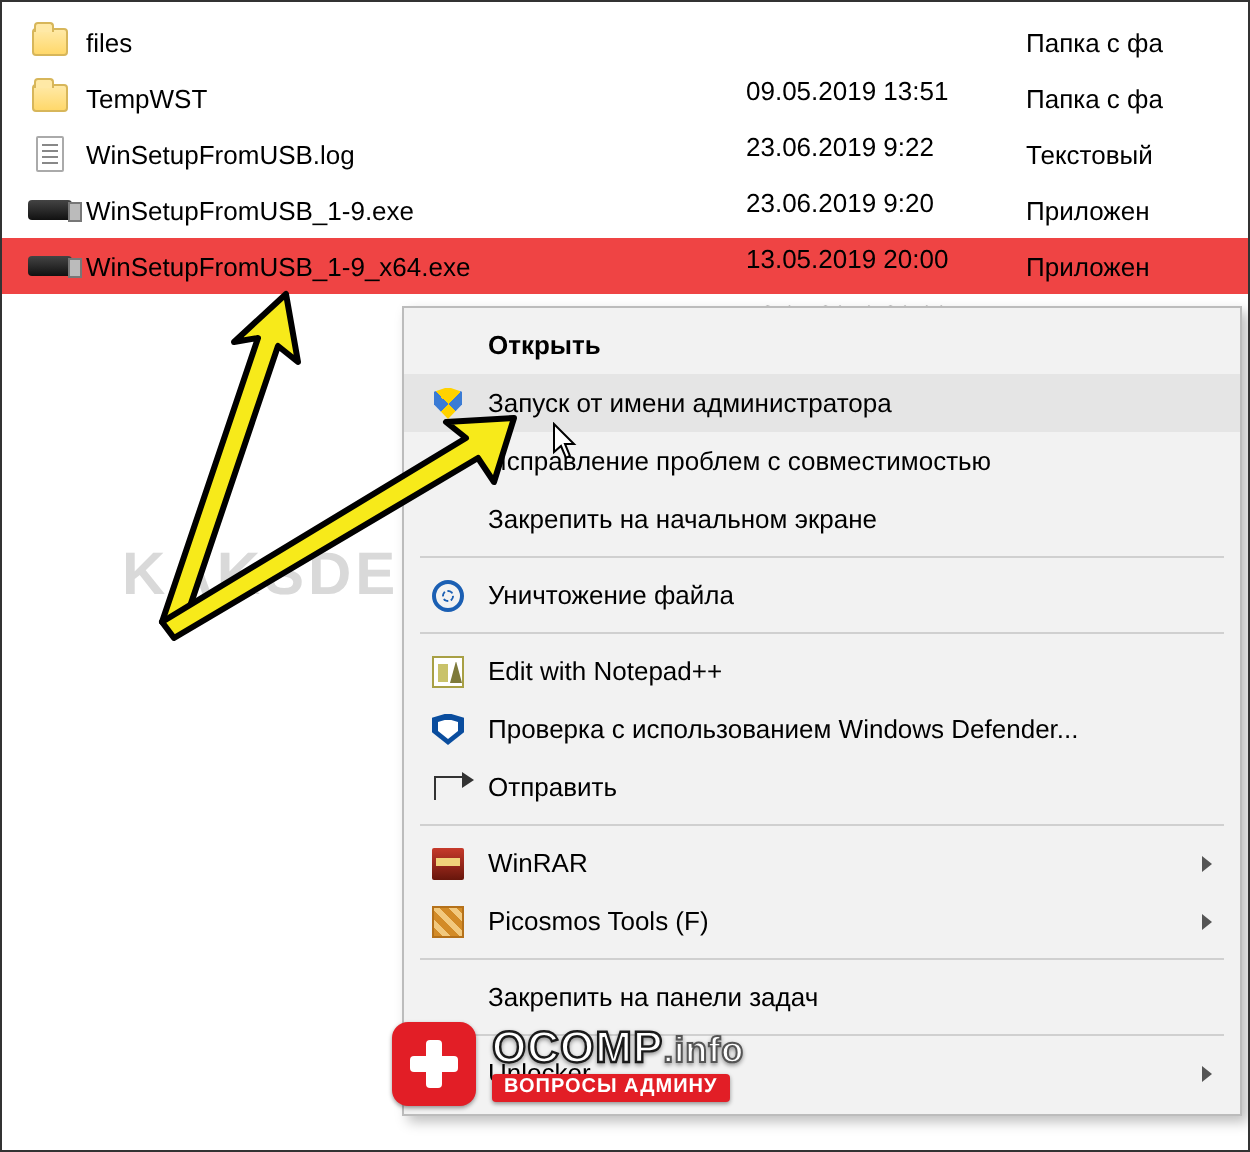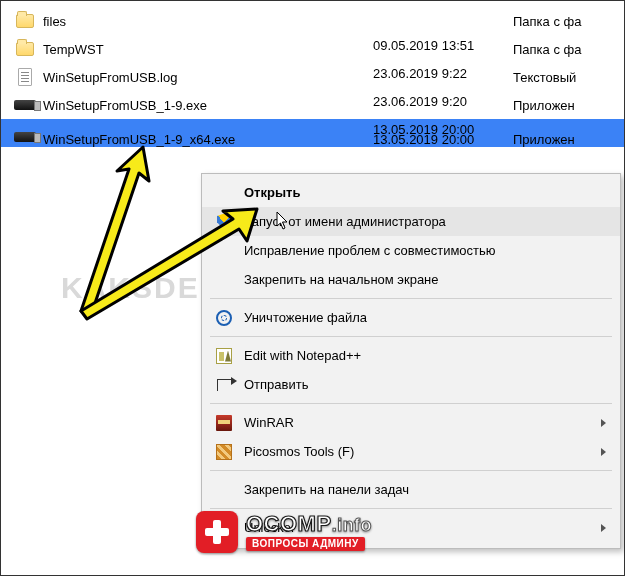--- a/index.html
+++ b/index.html
@@ -19,21 +19,21 @@
     top: 0; left: 0; right: 0;
     padding-top: 6px;
   }
   .file-row {
     display: flex;
     align-items: center;
     height: 28px;
     padding-left: 12px;
     white-space: nowrap;
   }
-  .file-row.selected { background: #3b82f6; align-items: flex-end; }
+  .file-row.selected { background: #ef4444; }
   .file-row .icon-cell {
     width: 24px; height: 20px;
     display: flex; align-items: center; justify-content: center;
     margin-right: 6px;
   }
   .file-row .name-cell { width: 330px; color: #000; }
   .file-row .date-cell { width: 140px; color: #000; margin-top: 48px; }
   .file-row .type-cell { flex: 1; color: #000; overflow: hidden; }
 
   
@@ -80,21 +80,21 @@
     font-weight:700;
     color:#d9d9d9;
     letter-spacing:2px;
     -webkit-user-select:none;
     user-select:none;
   }
 
   
   .context-menu{
     position:absolute;
-    top:172px;
+    top:152px;
     left:200px;
     width:420px;
     background:#f2f2f2;
     border:1px solid #bcbcbc;
     box-shadow:3px 3px 6px rgba(0,0,0,.25);
     padding:4px 0 6px 0;
   }
   .cm-row{
     display:flex;
     align-items:center;
@@ -324,20 +324,26 @@
   </div>
   <div class="cm-sep"></div>
   <div class="cm-row">
     <span class="cm-icon">
         <span class="npp"></span>
       </span>
     <span class="cm-label">Edit with Notepad++</span>
   </div>
   <div class="cm-row">
     <span class="cm-icon">
+        <span class="defender"></span>
+      </span>
+    <span class="cm-label">Проверка с использованием Windows Defender...</span>
+  </div>
+  <div class="cm-row">
+    <span class="cm-icon">
         <span class="share"></span>
       </span>
     <span class="cm-label">Отправить</span>
   </div>
   <div class="cm-sep"></div>
   <div class="cm-row">
     <span class="cm-icon">
         <span class="winrar"></span>
       </span>
     <span class="cm-label">WinRAR</span>

